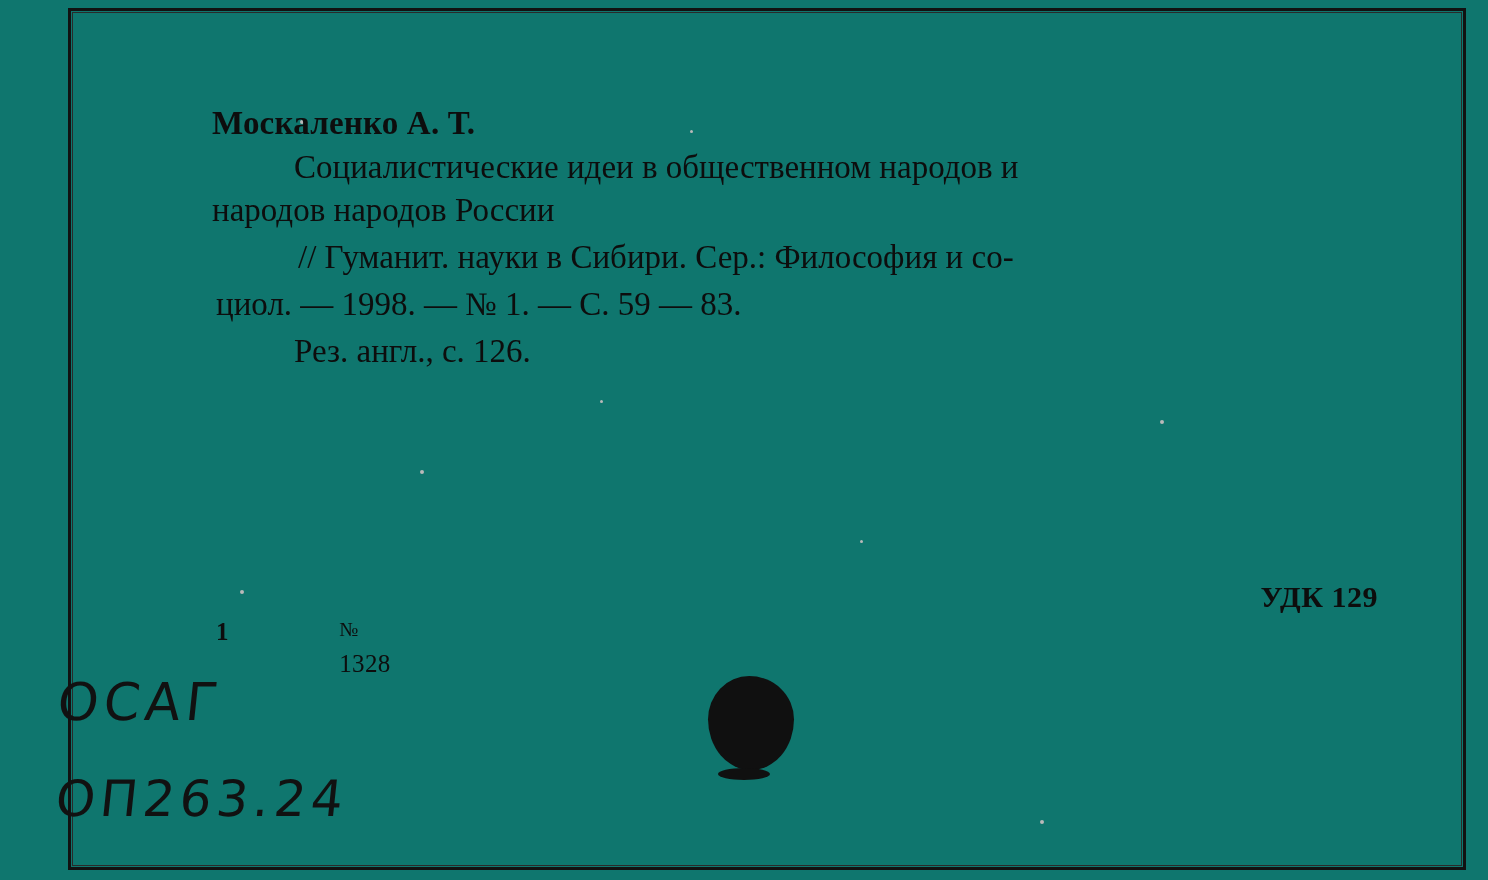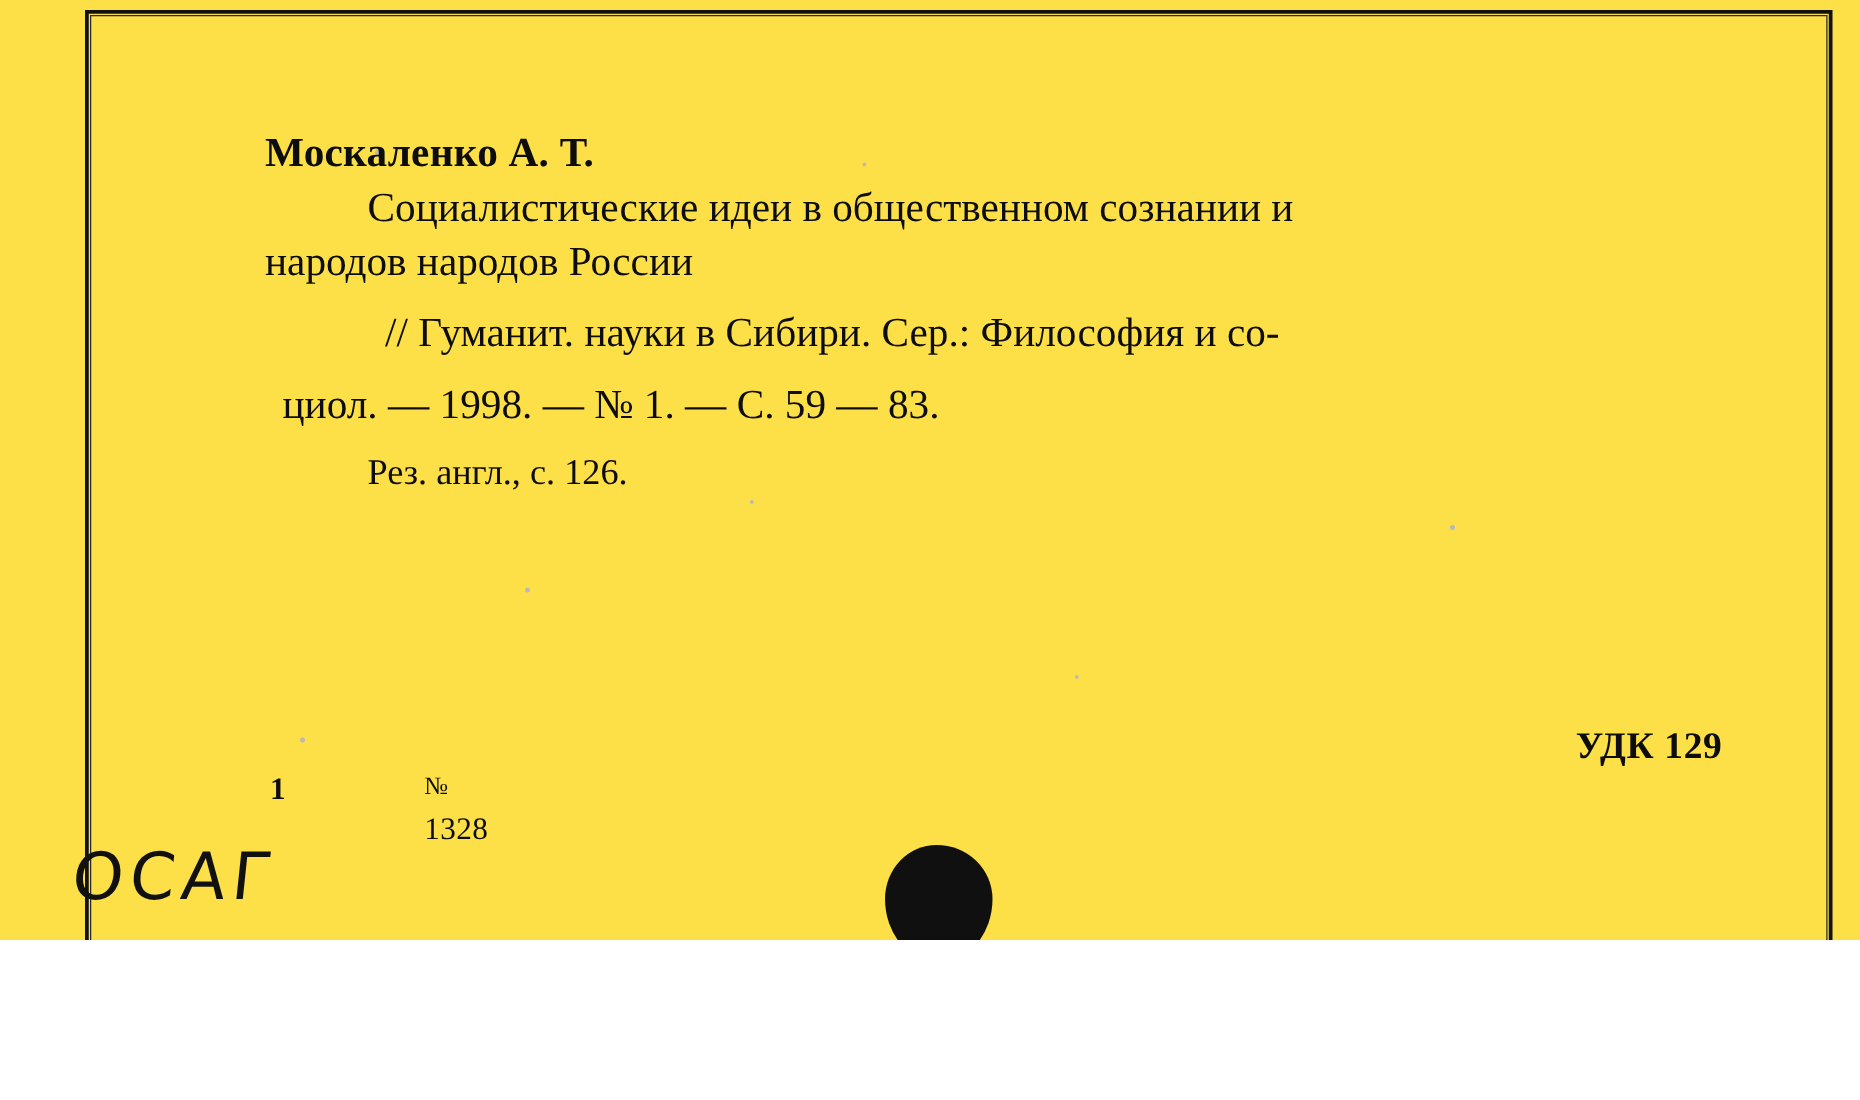--- a/index.html
+++ b/index.html
@@ -3,22 +3,22 @@
 <meta charset="utf-8">
 <style>
   html, body {
     margin: 0;
     padding: 0;
     background: #ffffff;
   }
   #card {
     position: relative;
     width: 1488px;
-    height: 752px;
-    background: #fde047;
+    height: 880px;
+    background: #0f766e;
     overflow: hidden;
     font-family: "Liberation Serif", serif;
     color: #0d0d0d;
   }
   
   .card-border {
     position: absolute;
     left: 68px;
     top: 8px;
     width: 1398px;
@@ -62,25 +62,25 @@
     line-height: 1.30;
     margin: 0;
     white-space: nowrap;
   }
   .indent {
     padding-left: 82px;
   }
   .ref-line {
     font-size: 33px;
     line-height: 1.30;
-    margin: 14px;
+    margin: 4px;
     white-space: nowrap;
   }
   .summary-line {
-    font-size: 29px;
+    font-size: 33px;
     line-height: 1.30;
     margin: 0;
     padding-left: 82px;
     white-space: nowrap;
   }
 
   
   .reg-block {
     position: absolute;
     left: 300px;
@@ -159,21 +159,21 @@
   <div class="speck" style="left:690px; top:130px; width:3px; height:3px;"></div>
   <div class="speck" style="left:1160px; top:420px; width:4px; height:4px;"></div>
   <div class="speck" style="left:600px; top:400px; width:3px; height:3px;"></div>
   <div class="speck" style="left:420px; top:470px; width:4px; height:4px;"></div>
   <div class="speck" style="left:1040px; top:820px; width:4px; height:4px;"></div>
   <div class="speck" style="left:860px; top:540px; width:3px; height:3px;"></div>
   <div class="speck" style="left:240px; top:590px; width:4px; height:4px;"></div>
 
   <div class="biblio">
     <div class="author">Москаленко А. Т.</div>
-    <div class="title-line indent">Социалистические идеи в общественном сознании и</div>
+    <div class="title-line indent">Социалистические идеи в общественном народов и</div>
     <div class="title-line">народов народов России</div>
     <div class="ref-line indent">// Гуманит. науки в Сибири. Сер.: Философия и со-</div>
     <div class="ref-line">циол. — 1998. — № 1. — С. 59 — 83.</div>
     <div class="summary-line">Рез. англ., с. 126.</div>
   </div>
 
   <div class="reg-no">1</div>
 
   <div class="reg-block">
     <div class="reg-line">

